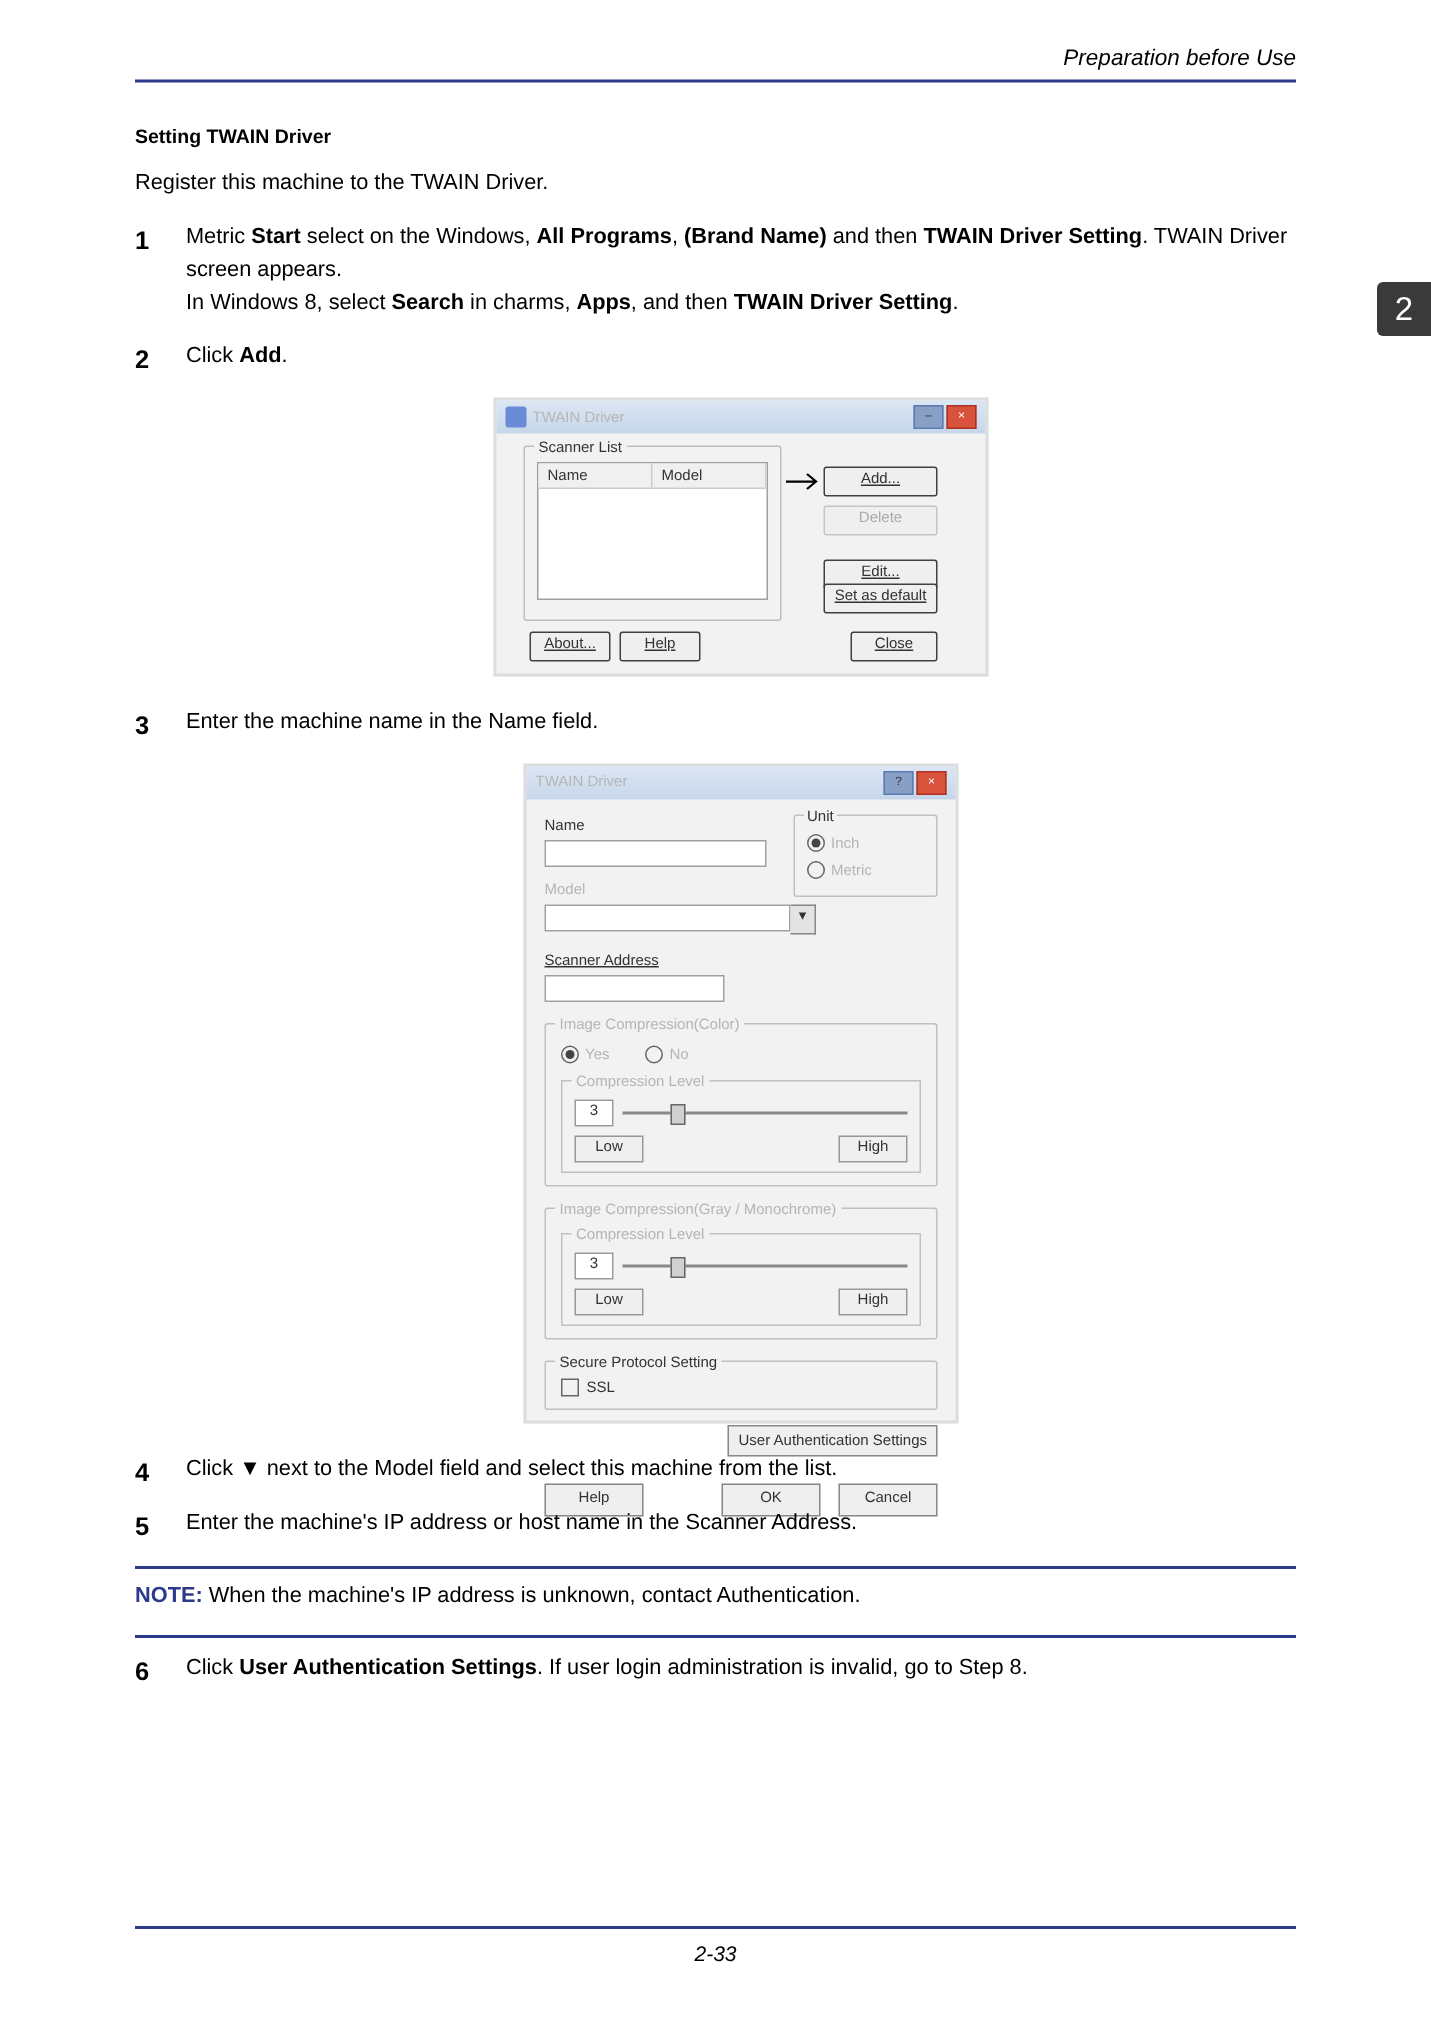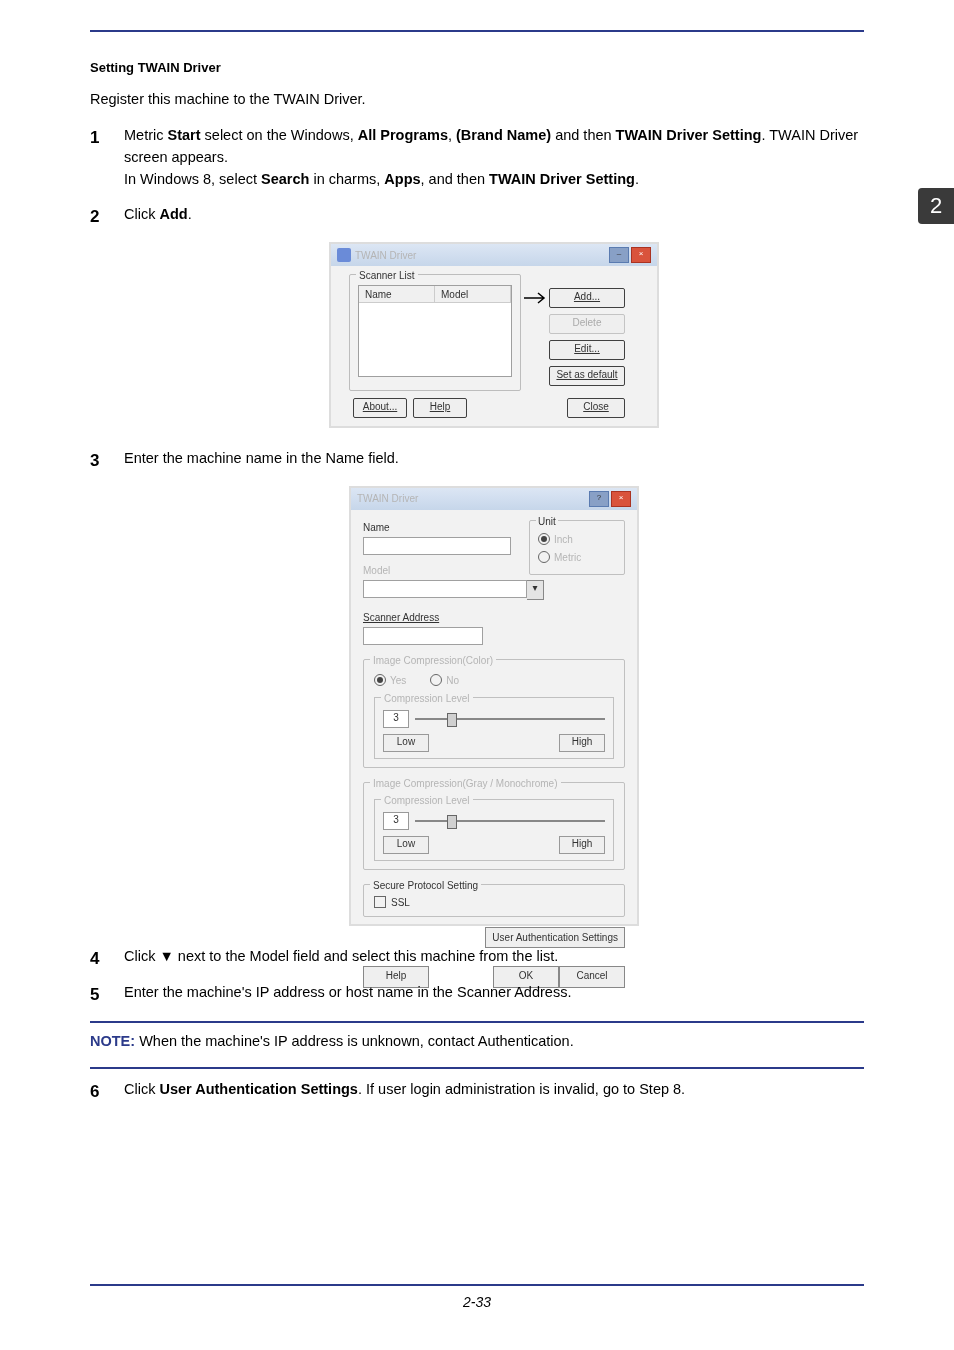--- a/index.html
+++ b/index.html
@@ -22,21 +22,21 @@
 .s1 .title .btns span{width:18px;height:14px;background:#88a0c6;border:1px solid #5a7bb0;font-size:8px;text-align:center;line-height:12px;color:#333}
 .s1 .title .btns .x{background:#d9533c;color:#fff;border-color:#aa3322}
 .s1 .fset{position:absolute;left:18px;top:30px;width:170px;height:115px;border:1px solid #bdbdbd;border-radius:2px}
 .s1 .fset .leg{position:absolute;top:-7px;left:6px;background:#f2f2f2;padding:0 3px}
 .s1 .list{position:absolute;left:8px;top:10px;right:8px;height:90px;border:1px solid #9f9f9f;background:#fff}
 .s1 .list .lh{display:flex;border-bottom:1px solid #ccc;height:16px;background:#f0f0f0}
 .s1 .list .lh span{flex:1;padding:1px 6px;border-right:1px solid #ccc}
 .s1 .btn{position:absolute;border:1px solid #404040;background:#efefef;height:18px;text-align:center;line-height:16px;border-radius:2px}
 .s1 .add{left:218px;top:44px;width:74px}
 .s1 .del{left:218px;top:70px;width:74px;color:#aaa;border-color:#c4c4c4}
-.s1 .edit{left:218px;top:96px;width:74px}
+.s1 .edit{left:218px;top:106px;width:74px}
 .s1 .def{left:218px;top:122px;width:74px}
 .s1 .about{left:22px;top:154px;width:52px}
 .s1 .help{left:82px;top:154px;width:52px}
 .s1 .close{left:236px;top:154px;width:56px}
 .s1 .add .u,.s1 .edit .u,.s1 .def .u,.s1 .about .u,.s1 .help .u,.s1 .close .u{text-decoration:underline}
 .arrow{position:absolute;left:193px;top:48px;width:26px;height:12px}
 .arrow svg{display:block}
 .s2{width:290px;height:440px;border:2px solid #ddd;background:#f2f2f2;position:relative;font-family:Tahoma,Arial;font-size:10px;color:#333}
 .s2 .title{height:22px;background:linear-gradient(#dce6f4,#c6d6ea);display:flex;align-items:center;padding:0 6px;gap:4px}
 .s2 .title .btns{margin-left:auto;display:flex;gap:2px}
@@ -76,20 +76,21 @@
 .footer .pn{text-align:center;font-style:italic;font-size:14px}
 .grey{color:#b5b5b5}
 </style>
 </head>
 <body>
 
 <div class="page">
   <div class="tab">2</div>
 
   <div class="content">
+    <div class="hdr-right">Preparation before Use</div>
     <div class="hdr-rule"></div>
 
     <h2>Setting TWAIN Driver</h2>
     <p class="lead">Register this machine to the TWAIN Driver.</p>
 
     <ol class="steps">
       <li>
         <span>Metric </span><span class="b">Start</span><span> select on the Windows, </span><span class="b">All Programs</span><span>, </span><span class="b">(Brand Name)</span><span> and then </span><span class="b">TWAIN Driver Setting</span><span>. TWAIN Driver screen appears.</span><br>
         <span>In Windows 8, select </span><span class="b">Search</span><span> in charms, </span><span class="b">Apps</span><span>, and then </span><span class="b">TWAIN Driver Setting</span><span>.</span>
       </li>
@@ -212,21 +213,21 @@
               <div class="ssl">
                   <i></i>
                   <span>SSL</span>
                 </div>
             </div>
 
             <div class="uas"><span class="b2"><span class="u">User Authentication Settings</span></span></div>
 
             <div class="row-end">
               <span class="b3"><span class="u">Help</span></span>
-              <span style="display:flex;gap:0">
+              <span style="display:flex;gap:12px">
                 <span class="b3">OK</span>
                 <span class="b3">Cancel</span>
               </span>
             </div>
           </div>
         </div>
       </li>
 
       <li>Click ▼ next to the Model field and select this machine from the list.</li>
       <li>Enter the machine's IP address or host name in the Scanner Address.</li>

